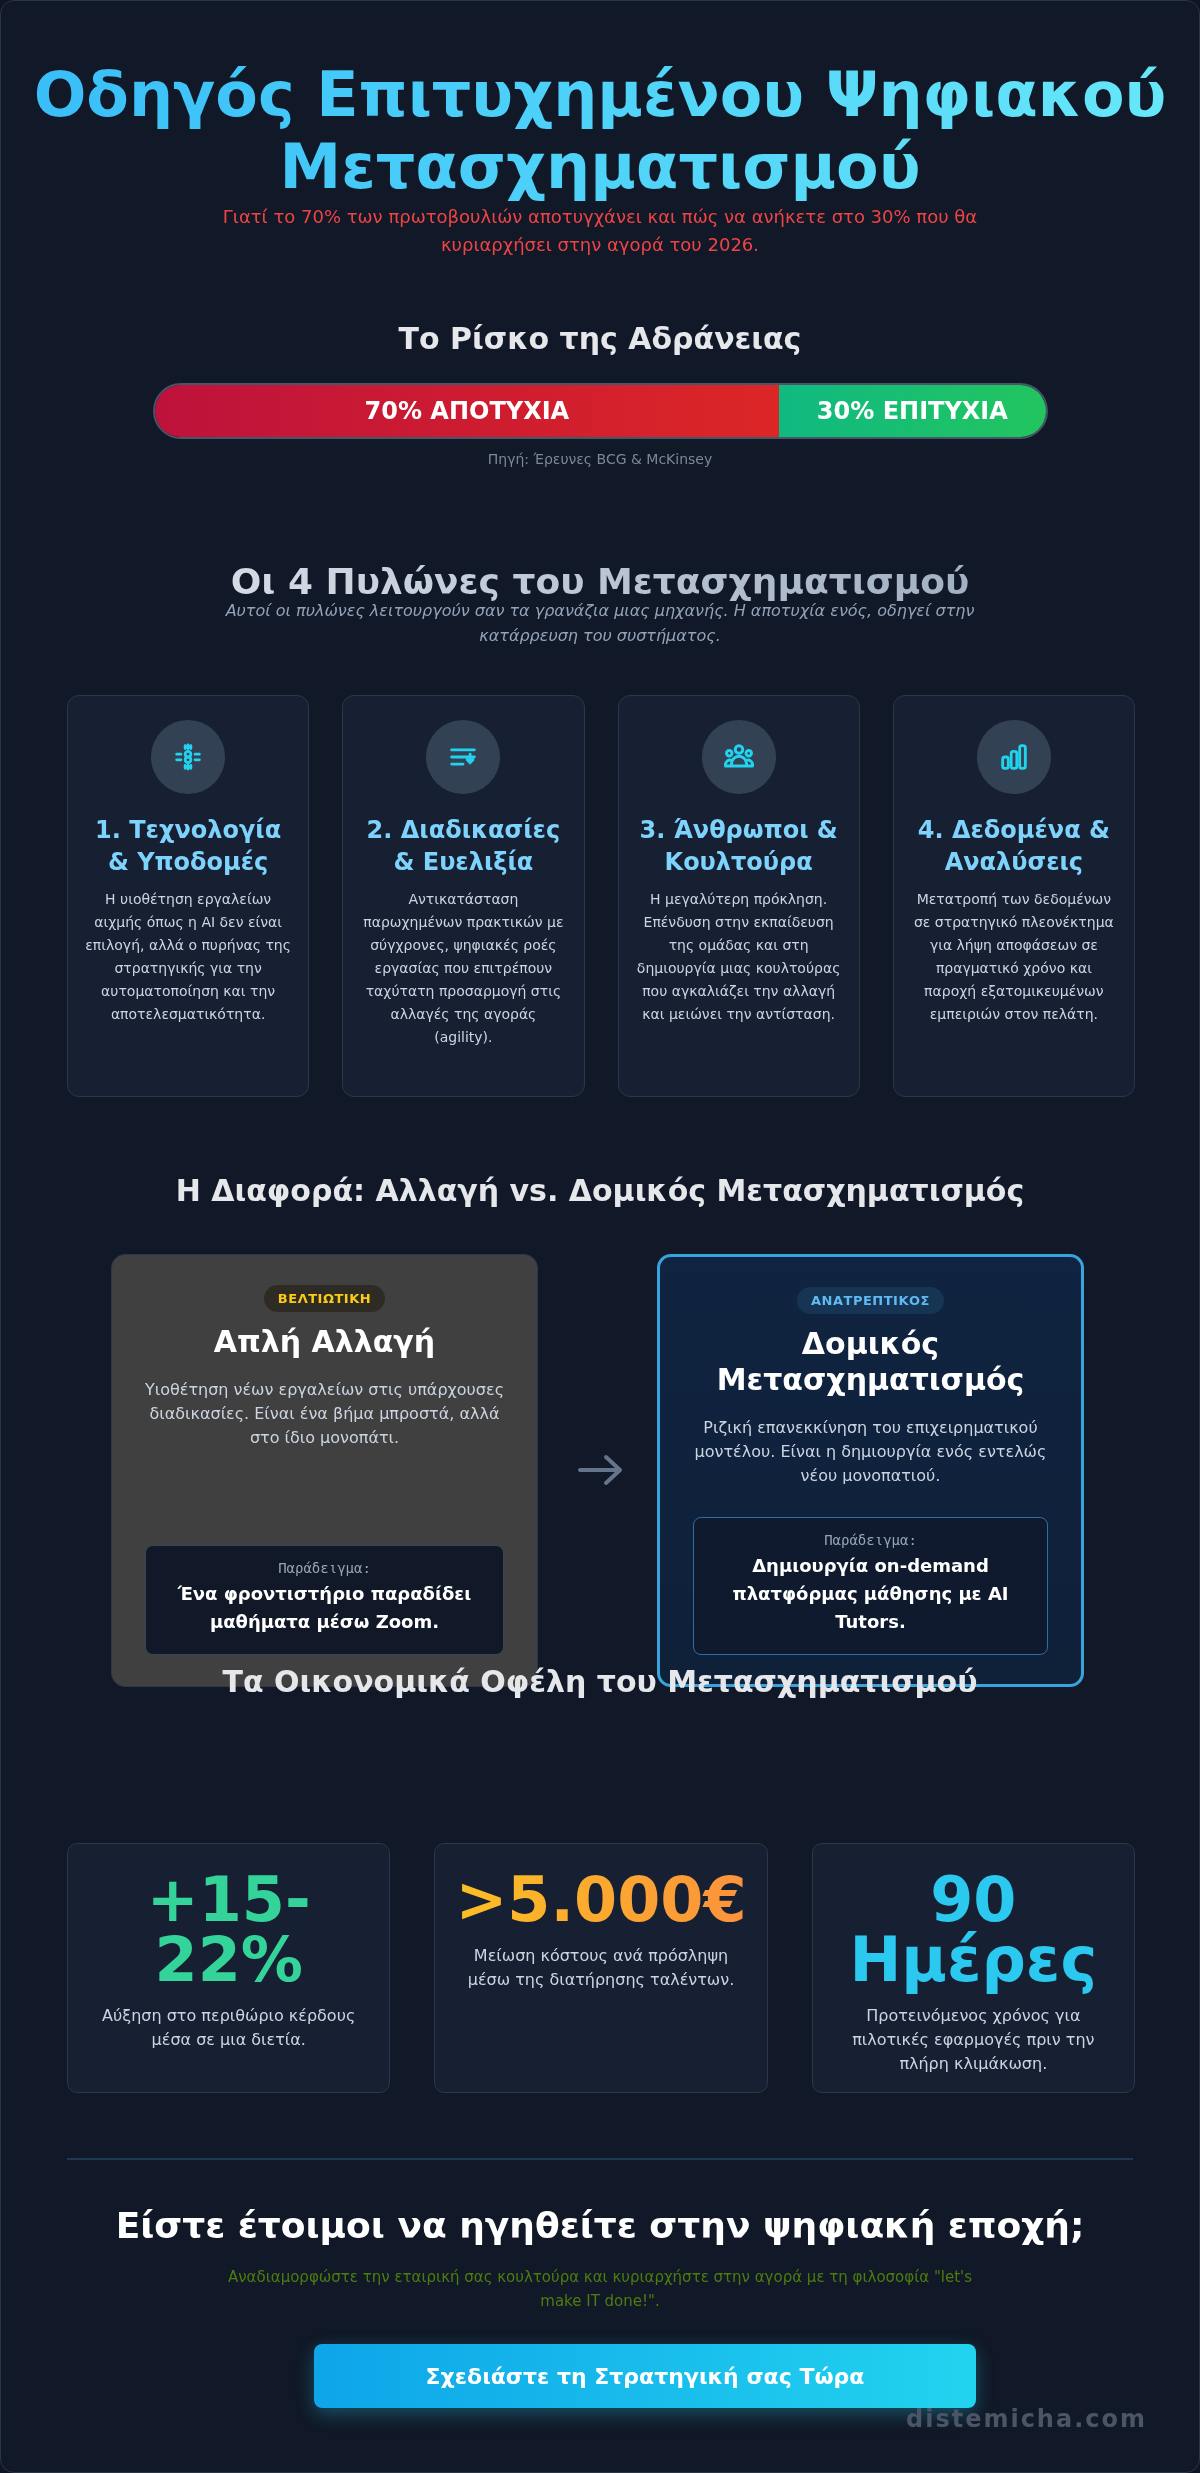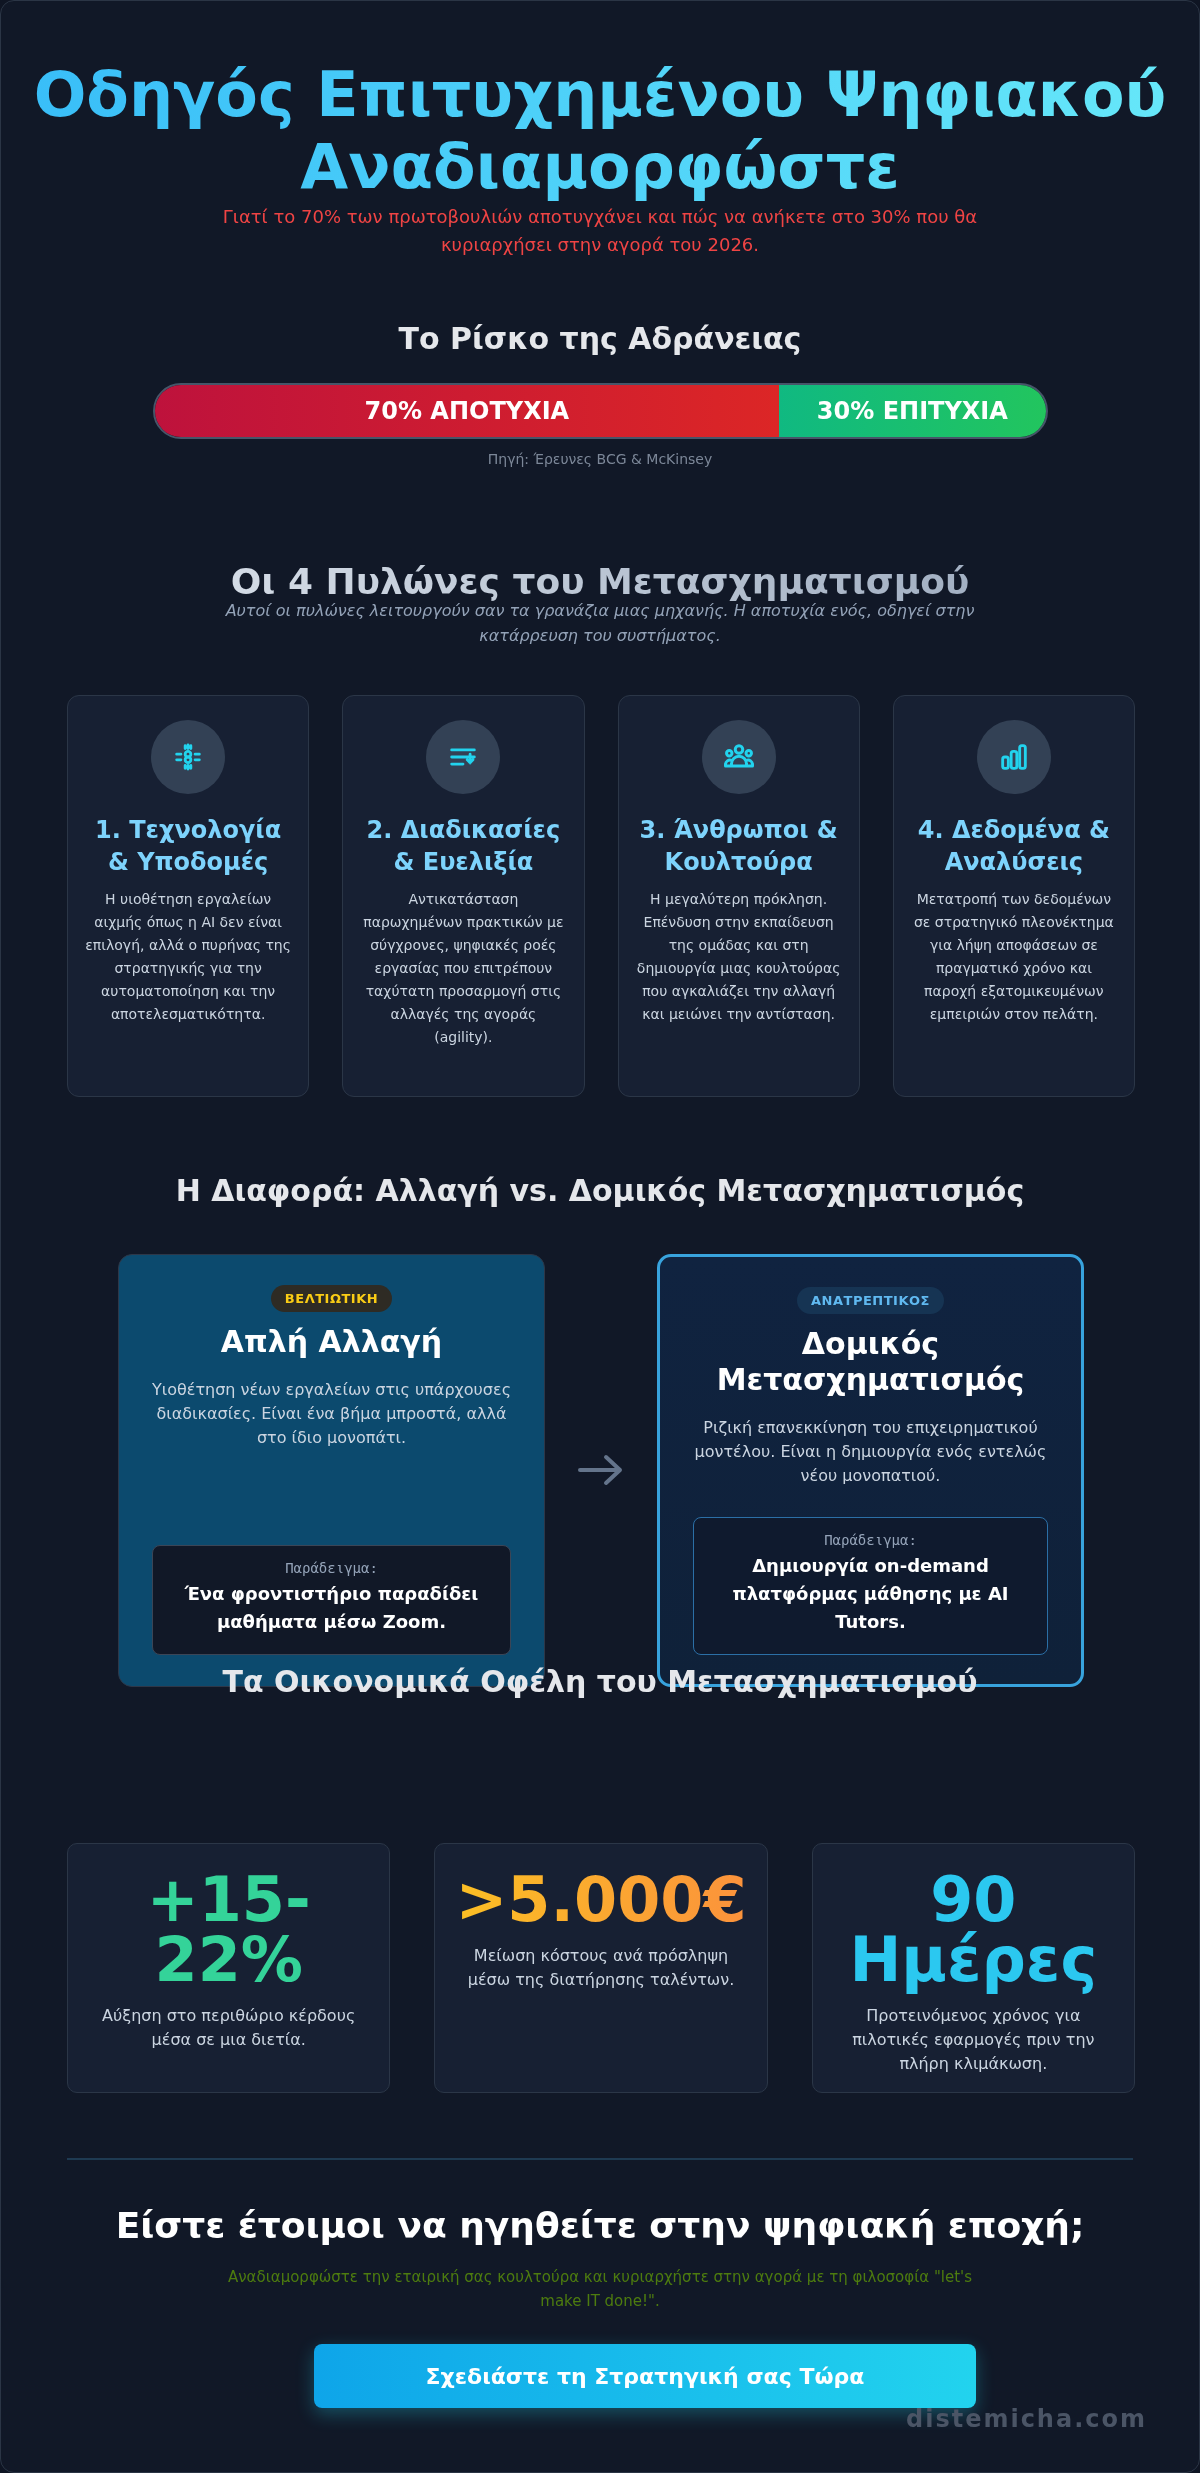--- a/index.html
+++ b/index.html
@@ -70,21 +70,21 @@
   .pillar-title {
     font-size: 24px; line-height: 32px; font-weight: bold; color: #7dd3fc;
     margin-bottom: 10px;
   }
   .pillar-desc { font-size: 14px; line-height: 23px; color: #cbd5e1; }
   .diff-title { top: 1172px; font-size: 30px; }
   .diff-card {
     position: absolute; top: 1253px; width: 427px; height: 433px;
     border-radius: 14px; text-align: center; padding: 30px 30px 0;
   }
-  .diff-simple { left: 117px; background: #0c4a6e; border: 1px solid #2d3748; }
+  .diff-simple { left: 110px; background: #404040; border: 1px solid #2d3748; }
   .diff-struct {
     left: 656px; background: linear-gradient(180deg, #102340, #0f2139);
     border: 3px solid #38a3dd;
   }
   .badge {
     display: inline-block; padding: 6px 14px; border-radius: 14px;
     font-size: 13px; font-weight: bold; letter-spacing: 0.5px; margin-bottom: 12px;
   }
   .badge-yellow { background: #2e2b24; color: #facc15; }
   .badge-blue { background: #163453; color: #60b9f0; }
@@ -130,21 +130,21 @@
   .watermark {
     position: absolute; right: 52px; top: 2404px;
     font-size: 24px; font-weight: bold; letter-spacing: 2px; color: #4b5566;
   }
 </style>
 </head>
 <body>
 
 <div class="page">
 
-  <h1 class="hero-title">Οδηγός Επιτυχημένου Ψηφιακού Αναδιαμορφώστε</h1>
+  <h1 class="hero-title">Οδηγός Επιτυχημένου Ψηφιακού Μετασχηματισμού</h1>
   <p class="hero-sub">Γιατί το 70% των πρωτοβουλιών αποτυγχάνει και πώς να ανήκετε στο 30% που θα κυριαρχήσει στην αγορά του 2026.</p>
 
   <h2 class="sec-title risk-title">Το Ρίσκο της Αδράνειας</h2>
   <div class="risk-bar">
     <div class="risk-fail">70% ΑΠΟΤΥΧΙΑ</div>
     <div class="risk-success">30% ΕΠΙΤΥΧΙΑ</div>
   </div>
   <p class="risk-source">Πηγή: Έρευνες BCG &amp; McKinsey</p>
 
   <h2 class="sec-title pillars-title">Οι 4 Πυλώνες του Μετασχηματισμού</h2>

